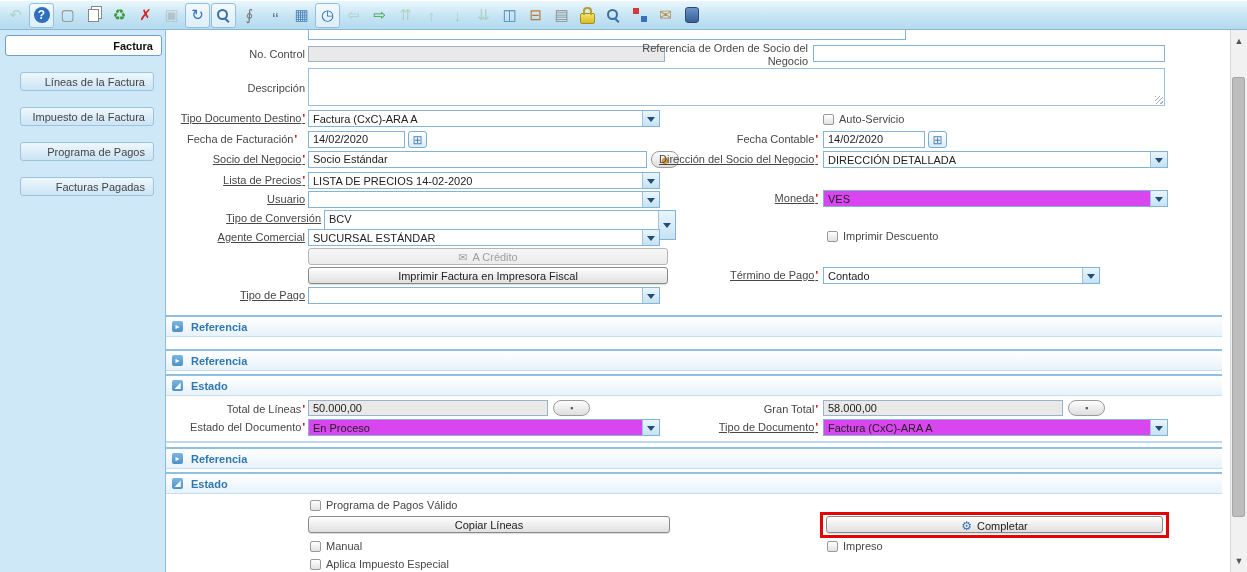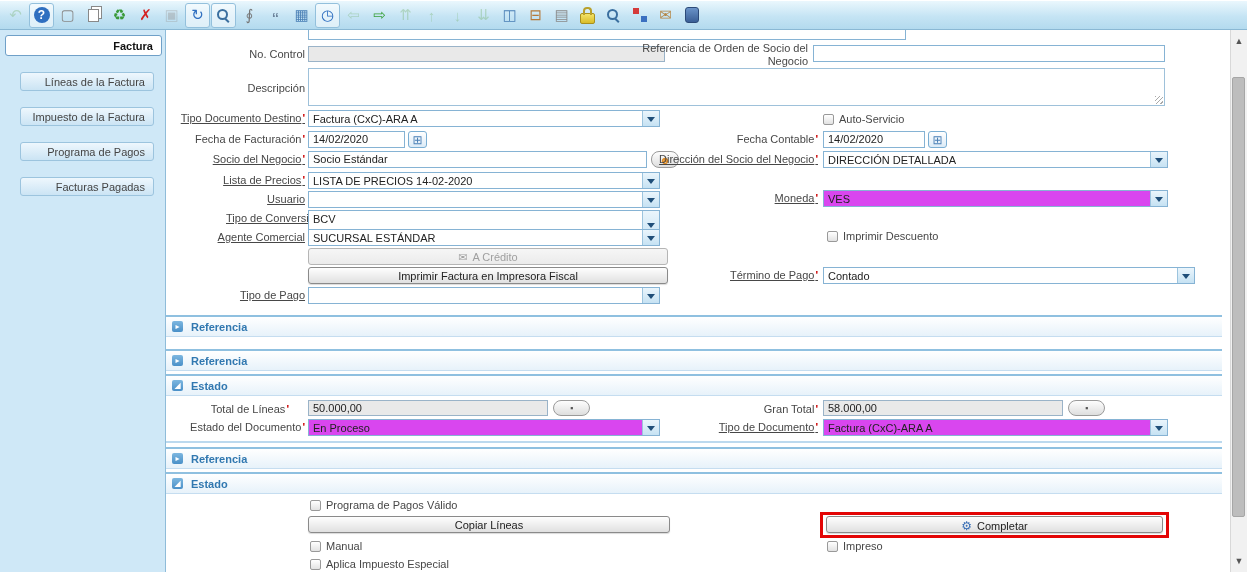--- a/index.html
+++ b/index.html
@@ -207,21 +207,21 @@
   <div class="lbl link req" style="left:140px;top:112px;width:165px">Tipo Documento Destino</div>
   <div class="dd" style="left:308px;top:110px;width:352px;height:17px">
     <span class="ddv">Factura (CxC)-ARA A</span>
     <span class="dda">
         <i class="tri"></i>
       </span>
   </div>
   <div class="cb" style="left:823px;top:114px"></div>
   <div class="cblbl" style="left:839px;top:113px">Auto-Servicio</div>
 
-  <div class="lbl req" style="left:140px;top:133px;width:165px">Fecha de Facturación</div>
+  <div class="lbl req" style="left:132px;top:133px;width:165px">Fecha de Facturación</div>
   <div class="inp" style="left:308px;top:131px;width:97px;height:17px">14/02/2020</div>
   <div class="sq" style="left:408px;top:131px">⊞</div>
   <div class="lbl req" style="left:630px;top:133px;width:188px">Fecha Contable</div>
   <div class="inp" style="left:823px;top:131px;width:102px;height:17px">14/02/2020</div>
   <div class="sq" style="left:928px;top:131px">⊞</div>
 
   <div class="lbl link req" style="left:140px;top:153px;width:165px">Socio del Negocio</div>
   <div class="inp" style="left:308px;top:151px;width:339px;height:17px">Socio Estándar</div>
   <div class="pill" style="left:651px;top:151px;width:28px;height:17px">
     <span style="color:#e08a20;font-size:11px">☻</span>
@@ -251,21 +251,21 @@
   </div>
   <div class="lbl link req" style="left:630px;top:192px;width:188px">Moneda</div>
   <div class="dd gray" style="left:823px;top:190px;width:345px;height:17px">
     <span class="ddv">VES</span>
     <span class="dda">
         <i class="tri"></i>
       </span>
   </div>
 
   <div class="lbl link" style="left:156px;top:212px;width:165px">Tipo de Conversión</div>
-  <div class="dd" style="left:308px;top:210px;width:352px;height:30px">
+  <div class="dd" style="left:324px;top:210px;width:352px;height:30px">
     <span class="ddv">BCV</span>
     <span class="dda">
         <i class="tri"></i>
       </span>
   </div>
 
   <div class="lbl link" style="left:140px;top:231px;width:165px">Agente Comercial</div>
   <div class="dd" style="left:308px;top:229px;width:352px;height:17px">
     <span class="ddv">SUCURSAL ESTÁNDAR</span>
     <span class="dda">
@@ -275,21 +275,21 @@
   <div class="cb" style="left:827px;top:231px"></div>
   <div class="cblbl" style="left:843px;top:230px">Imprimir Descuento</div>
 
   <div class="btn" style="left:308px;top:267px;width:360px;height:17px">
     <span>Imprimir Factura en Impresora Fiscal</span>
   </div>
   <div class="btn disabled" style="left:308px;top:248px;width:360px;height:17px">
     <span class="bic" style="color:#9f9f9f">✉</span><span>A Crédito</span>
   </div>
   <div class="lbl link req" style="left:630px;top:269px;width:188px">Término de Pago</div>
-  <div class="dd" style="left:823px;top:267px;width:372px;height:17px">
+  <div class="dd" style="left:823px;top:267px;width:277px;height:17px">
     <span class="ddv">Contado</span>
     <span class="dda">
         <i class="tri"></i>
       </span>
   </div>
 
   <div class="lbl link" style="left:140px;top:289px;width:165px">Tipo de Pago</div>
   <div class="dd" style="left:308px;top:287px;width:352px;height:17px">
     <span class="ddv"></span>
     <span class="dda">
@@ -303,21 +303,21 @@
   </div>
   <div class="sec" style="top:349px">
     <span class="sec-ic">▸</span>
     <span class="sec-t">Referencia</span>
   </div>
   <div class="sec" style="top:374px">
     <span class="sec-ic">◢</span>
     <span class="sec-t">Estado</span>
   </div>
 
-  <div class="lbl req" style="left:124px;top:403px;width:165px">Total de Líneas</div>
+  <div class="lbl req" style="left:140px;top:403px;width:165px">Total de Líneas</div>
   <div class="inp ro" style="left:308px;top:400px;width:240px;height:16px">50.000,00</div>
   <div class="pill" style="left:553px;top:400px;width:37px;height:16px">
     <span style="color:#555;font-size:9px">▪</span>
   </div>
   <div class="lbl req" style="left:630px;top:403px;width:188px">Gran Total</div>
   <div class="inp ro" style="left:823px;top:400px;width:240px;height:16px">58.000,00</div>
   <div class="pill" style="left:1068px;top:400px;width:37px;height:16px">
     <span style="color:#555;font-size:9px">▪</span>
   </div>
 

